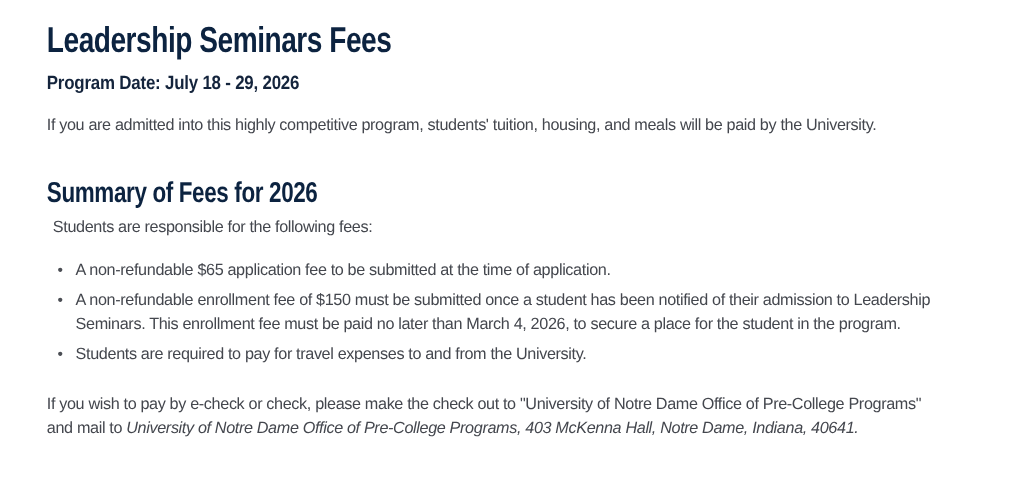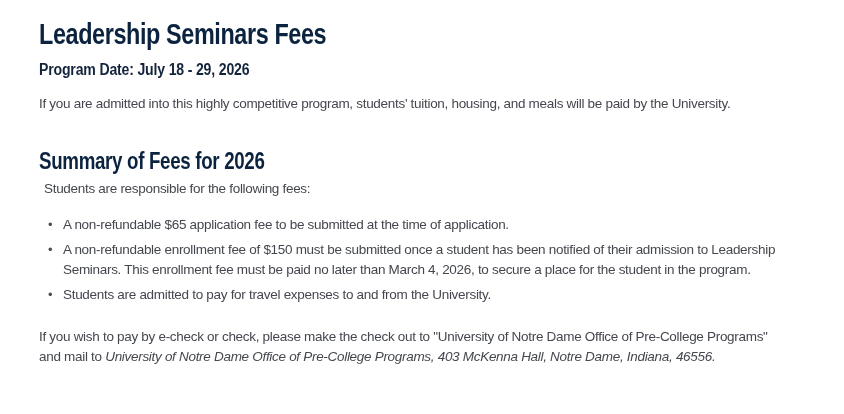--- a/index.html
+++ b/index.html
@@ -98,18 +98,18 @@
 
   <p class="intro">If you are admitted into this highly competitive program, students' tuition, housing, and meals will be paid by the University.</p>
 
   <h2 class="section-heading">Summary of Fees for 2026</h2>
 
   <p class="lead">Students are responsible for the following fees:</p>
 
   <ul class="fees-list">
     <li>A non-refundable $65 application fee to be submitted at the time of application.</li>
     <li>A non-refundable enrollment fee of $150 must be submitted once a student has been notified of their admission to Leadership Seminars. This enrollment fee must be paid no later than March 4, 2026, to secure a place for the student in the program.</li>
-    <li>Students are admitted to pay for travel expenses to and from the University.</li>
+    <li>Students are required to pay for travel expenses to and from the University.</li>
   </ul>
 
-  <p class="payment"><span>If you wish to pay by e-check or check, please make the check out to "University of Notre Dame Office of Pre-College Programs" and mail to </span><em>University of Notre Dame Office of Pre-College Programs, 403 McKenna Hall, Notre Dame, Indiana, 46556.</em></p>
+  <p class="payment"><span>If you wish to pay by e-check or check, please make the check out to "University of Notre Dame Office of Pre-College Programs" and mail to </span><em>University of Notre Dame Office of Pre-College Programs, 403 McKenna Hall, Notre Dame, Indiana, 40641.</em></p>
 
 </main>
 
 </body></html>

